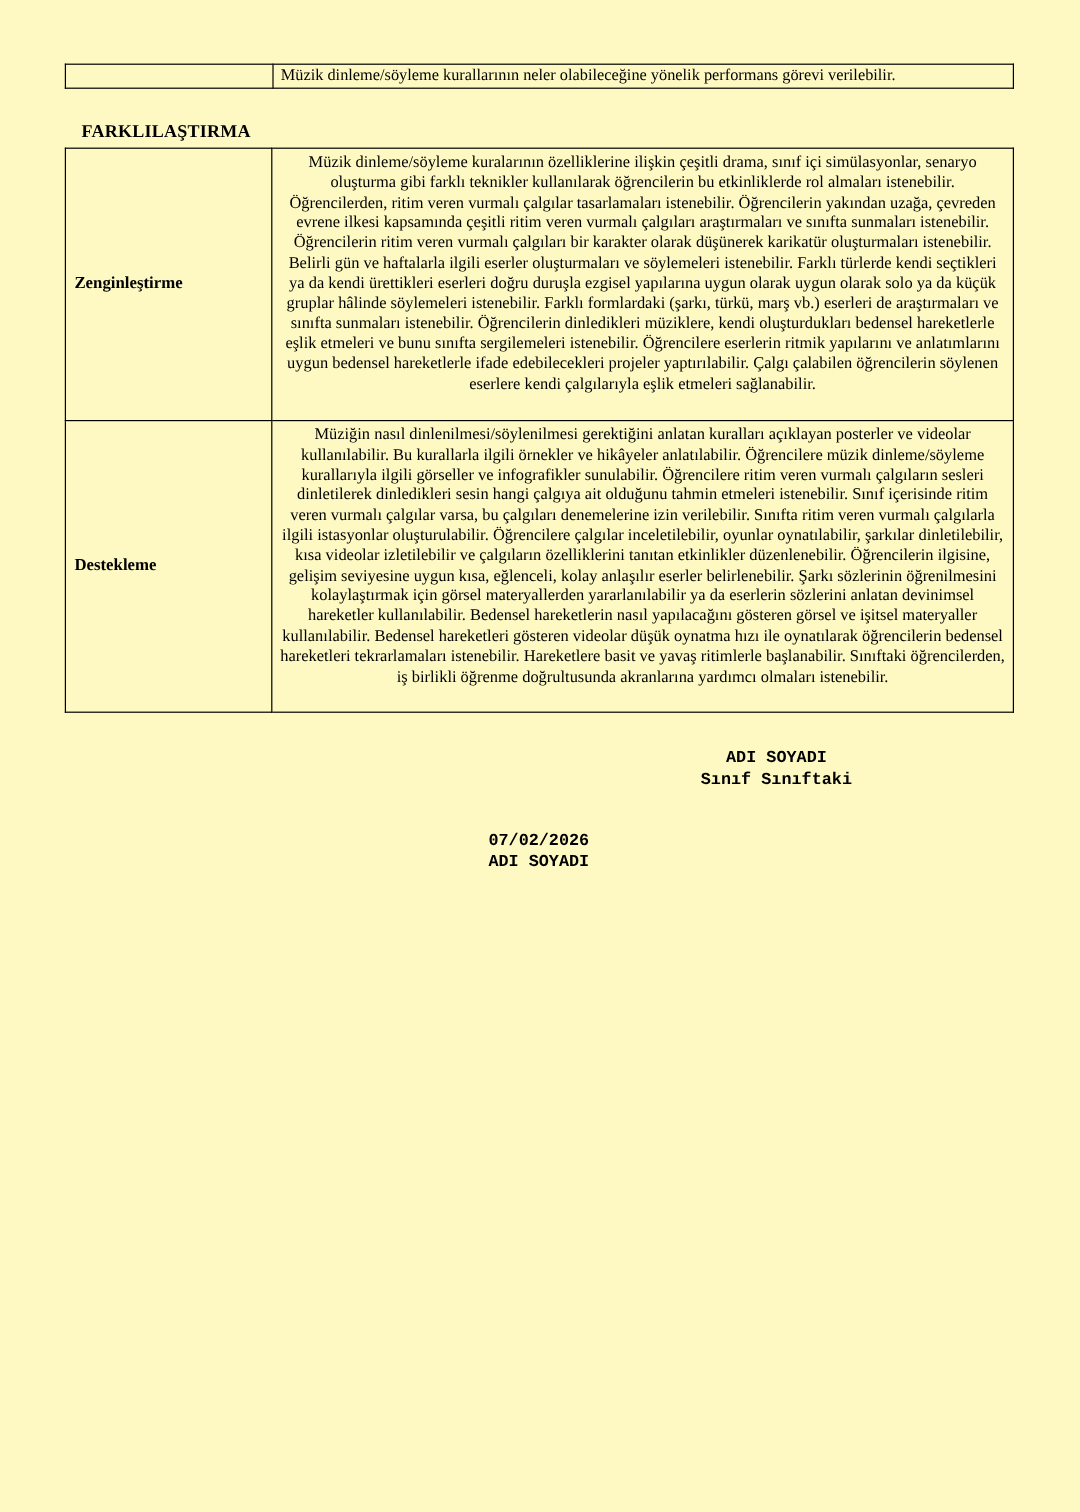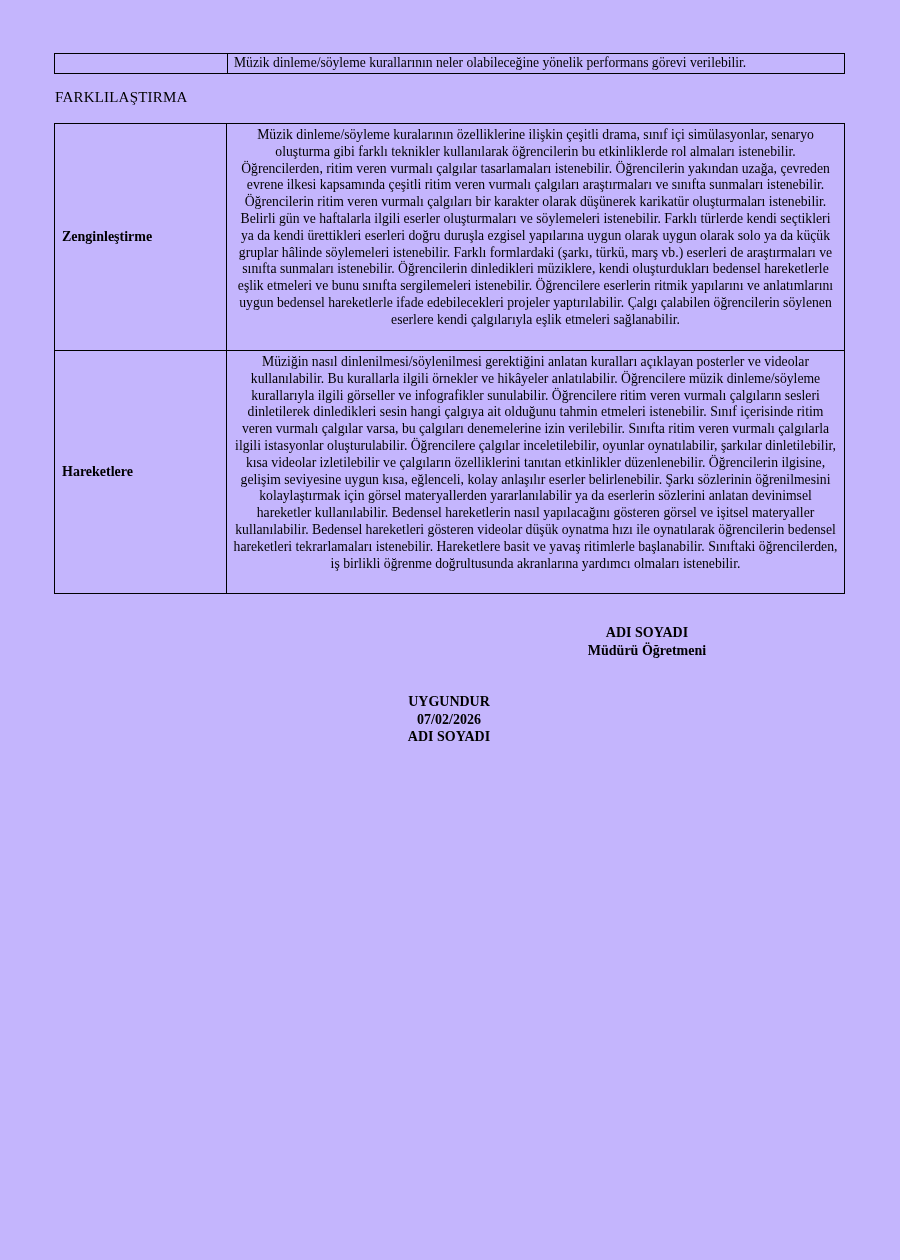--- a/index.html
+++ b/index.html
@@ -1,20 +1,20 @@
 <!DOCTYPE html>
 <html><head>
 <meta charset="utf-8">
 <style>
   html, body { margin: 0; padding: 0; background: #ffffff; }
   .page {
     position: relative;
     width: 900px;
     height: 1260px;
-    background: #c4b5fd;
+    background: #fef9c3;
     color: #000000;
     font-family: "Liberation Serif", "DejaVu Serif", serif;
     overflow: hidden;
   }
   table { border-collapse: collapse; table-layout: fixed; }
   td { border: 1px solid #000000; }
 
   .assessment-table {
     position: absolute;
     left: 54px;
@@ -26,23 +26,23 @@
     line-height: 16.5px;
     padding: 1px 6px;
     vertical-align: middle;
   }
   .label-col { width: 160px; }
 
   .section-heading {
     position: absolute;
     left: 55px;
     top: 89px;
-    margin: 0;
+    margin: 13px;
     font-size: 15px;
-    font-weight: normal;
+    font-weight: bold;
     letter-spacing: 0.2px;
   }
 
   .diff-table {
     position: absolute;
     left: 54px;
     top: 123px;
     width: 791px;
   }
   .diff-table td.row-label {
@@ -62,20 +62,21 @@
   .row-enrichment { height: 227px; }
   .row-support { height: 243px; }
 
   .sig-block {
     position: absolute;
     width: 300px;
     text-align: center;
     font-weight: bold;
     font-size: 14px;
     line-height: 17.5px;
+    font-family: Liberation Mono, monospace;
   }
   .sig-teacher { left: 497px; top: 624px; }
   .sig-approval { left: 299px; top: 693px; }
 </style>
 </head>
 <body>
 
 <div class="page">
 
   <table class="assessment-table">
@@ -89,30 +90,29 @@
 
   <h2 class="section-heading">FARKLILAŞTIRMA</h2>
 
   <table class="diff-table">
     <tbody>
         <tr class="row-enrichment">
       <td class="row-label label-col">Zenginleştirme</td>
       <td class="row-text">Müzik dinleme/söyleme kuralarının özelliklerine ilişkin çeşitli drama, sınıf içi simülasyonlar, senaryo oluşturma gibi farklı teknikler kullanılarak öğrencilerin bu etkinliklerde rol almaları istenebilir. Öğrencilerden, ritim veren vurmalı çalgılar tasarlamaları istenebilir. Öğrencilerin yakından uzağa, çevreden evrene ilkesi kapsamında çeşitli ritim veren vurmalı çalgıları araştırmaları ve sınıfta sunmaları istenebilir. Öğrencilerin ritim veren vurmalı çalgıları bir karakter olarak düşünerek karikatür oluşturmaları istenebilir. Belirli gün ve haftalarla ilgili eserler oluşturmaları ve söylemeleri istenebilir. Farklı türlerde kendi seçtikleri ya da kendi ürettikleri eserleri doğru duruşla ezgisel yapılarına uygun olarak uygun olarak solo ya da küçük gruplar hâlinde söylemeleri istenebilir. Farklı formlardaki (şarkı, türkü, marş vb.) eserleri de araştırmaları ve sınıfta sunmaları istenebilir. Öğrencilerin dinledikleri müziklere, kendi oluşturdukları bedensel hareketlerle eşlik etmeleri ve bunu sınıfta sergilemeleri istenebilir. Öğrencilere eserlerin ritmik yapılarını ve anlatımlarını uygun bedensel hareketlerle ifade edebilecekleri projeler yaptırılabilir. Çalgı çalabilen öğrencilerin söylenen eserlere kendi çalgılarıyla eşlik etmeleri sağlanabilir.</td>
     </tr>
     <tr class="row-support">
-      <td class="row-label label-col">Hareketlere</td>
+      <td class="row-label label-col">Destekleme</td>
       <td class="row-text">Müziğin nasıl dinlenilmesi/söylenilmesi gerektiğini anlatan kuralları açıklayan posterler ve videolar kullanılabilir. Bu kurallarla ilgili örnekler ve hikâyeler anlatılabilir. Öğrencilere müzik dinleme/söyleme kurallarıyla ilgili görseller ve infografikler sunulabilir. Öğrencilere ritim veren vurmalı çalgıların sesleri dinletilerek dinledikleri sesin hangi çalgıya ait olduğunu tahmin etmeleri istenebilir. Sınıf içerisinde ritim veren vurmalı çalgılar varsa, bu çalgıları denemelerine izin verilebilir. Sınıfta ritim veren vurmalı çalgılarla ilgili istasyonlar oluşturulabilir. Öğrencilere çalgılar inceletilebilir, oyunlar oynatılabilir, şarkılar dinletilebilir, kısa videolar izletilebilir ve çalgıların özelliklerini tanıtan etkinlikler düzenlenebilir. Öğrencilerin ilgisine, gelişim seviyesine uygun kısa, eğlenceli, kolay anlaşılır eserler belirlenebilir. Şarkı sözlerinin öğrenilmesini kolaylaştırmak için görsel materyallerden yararlanılabilir ya da eserlerin sözlerini anlatan devinimsel hareketler kullanılabilir. Bedensel hareketlerin nasıl yapılacağını gösteren görsel ve işitsel materyaller kullanılabilir. Bedensel hareketleri gösteren videolar düşük oynatma hızı ile oynatılarak öğrencilerin bedensel hareketleri tekrarlamaları istenebilir. Hareketlere basit ve yavaş ritimlerle başlanabilir. Sınıftaki öğrencilerden, iş birlikli öğrenme doğrultusunda akranlarına yardımcı olmaları istenebilir.</td>
     </tr>
   </tbody>
     </table>
 
   <div class="sig-block sig-teacher">
     <div>ADI SOYADI</div>
-    <div>Müdürü Öğretmeni</div>
+    <div>Sınıf Sınıftaki</div>
   </div>
 
   <div class="sig-block sig-approval">
-    <div>UYGUNDUR</div>
     <div>07/02/2026</div>
     <div>ADI SOYADI</div>
   </div>
 
 </div>
 
 </body></html>

